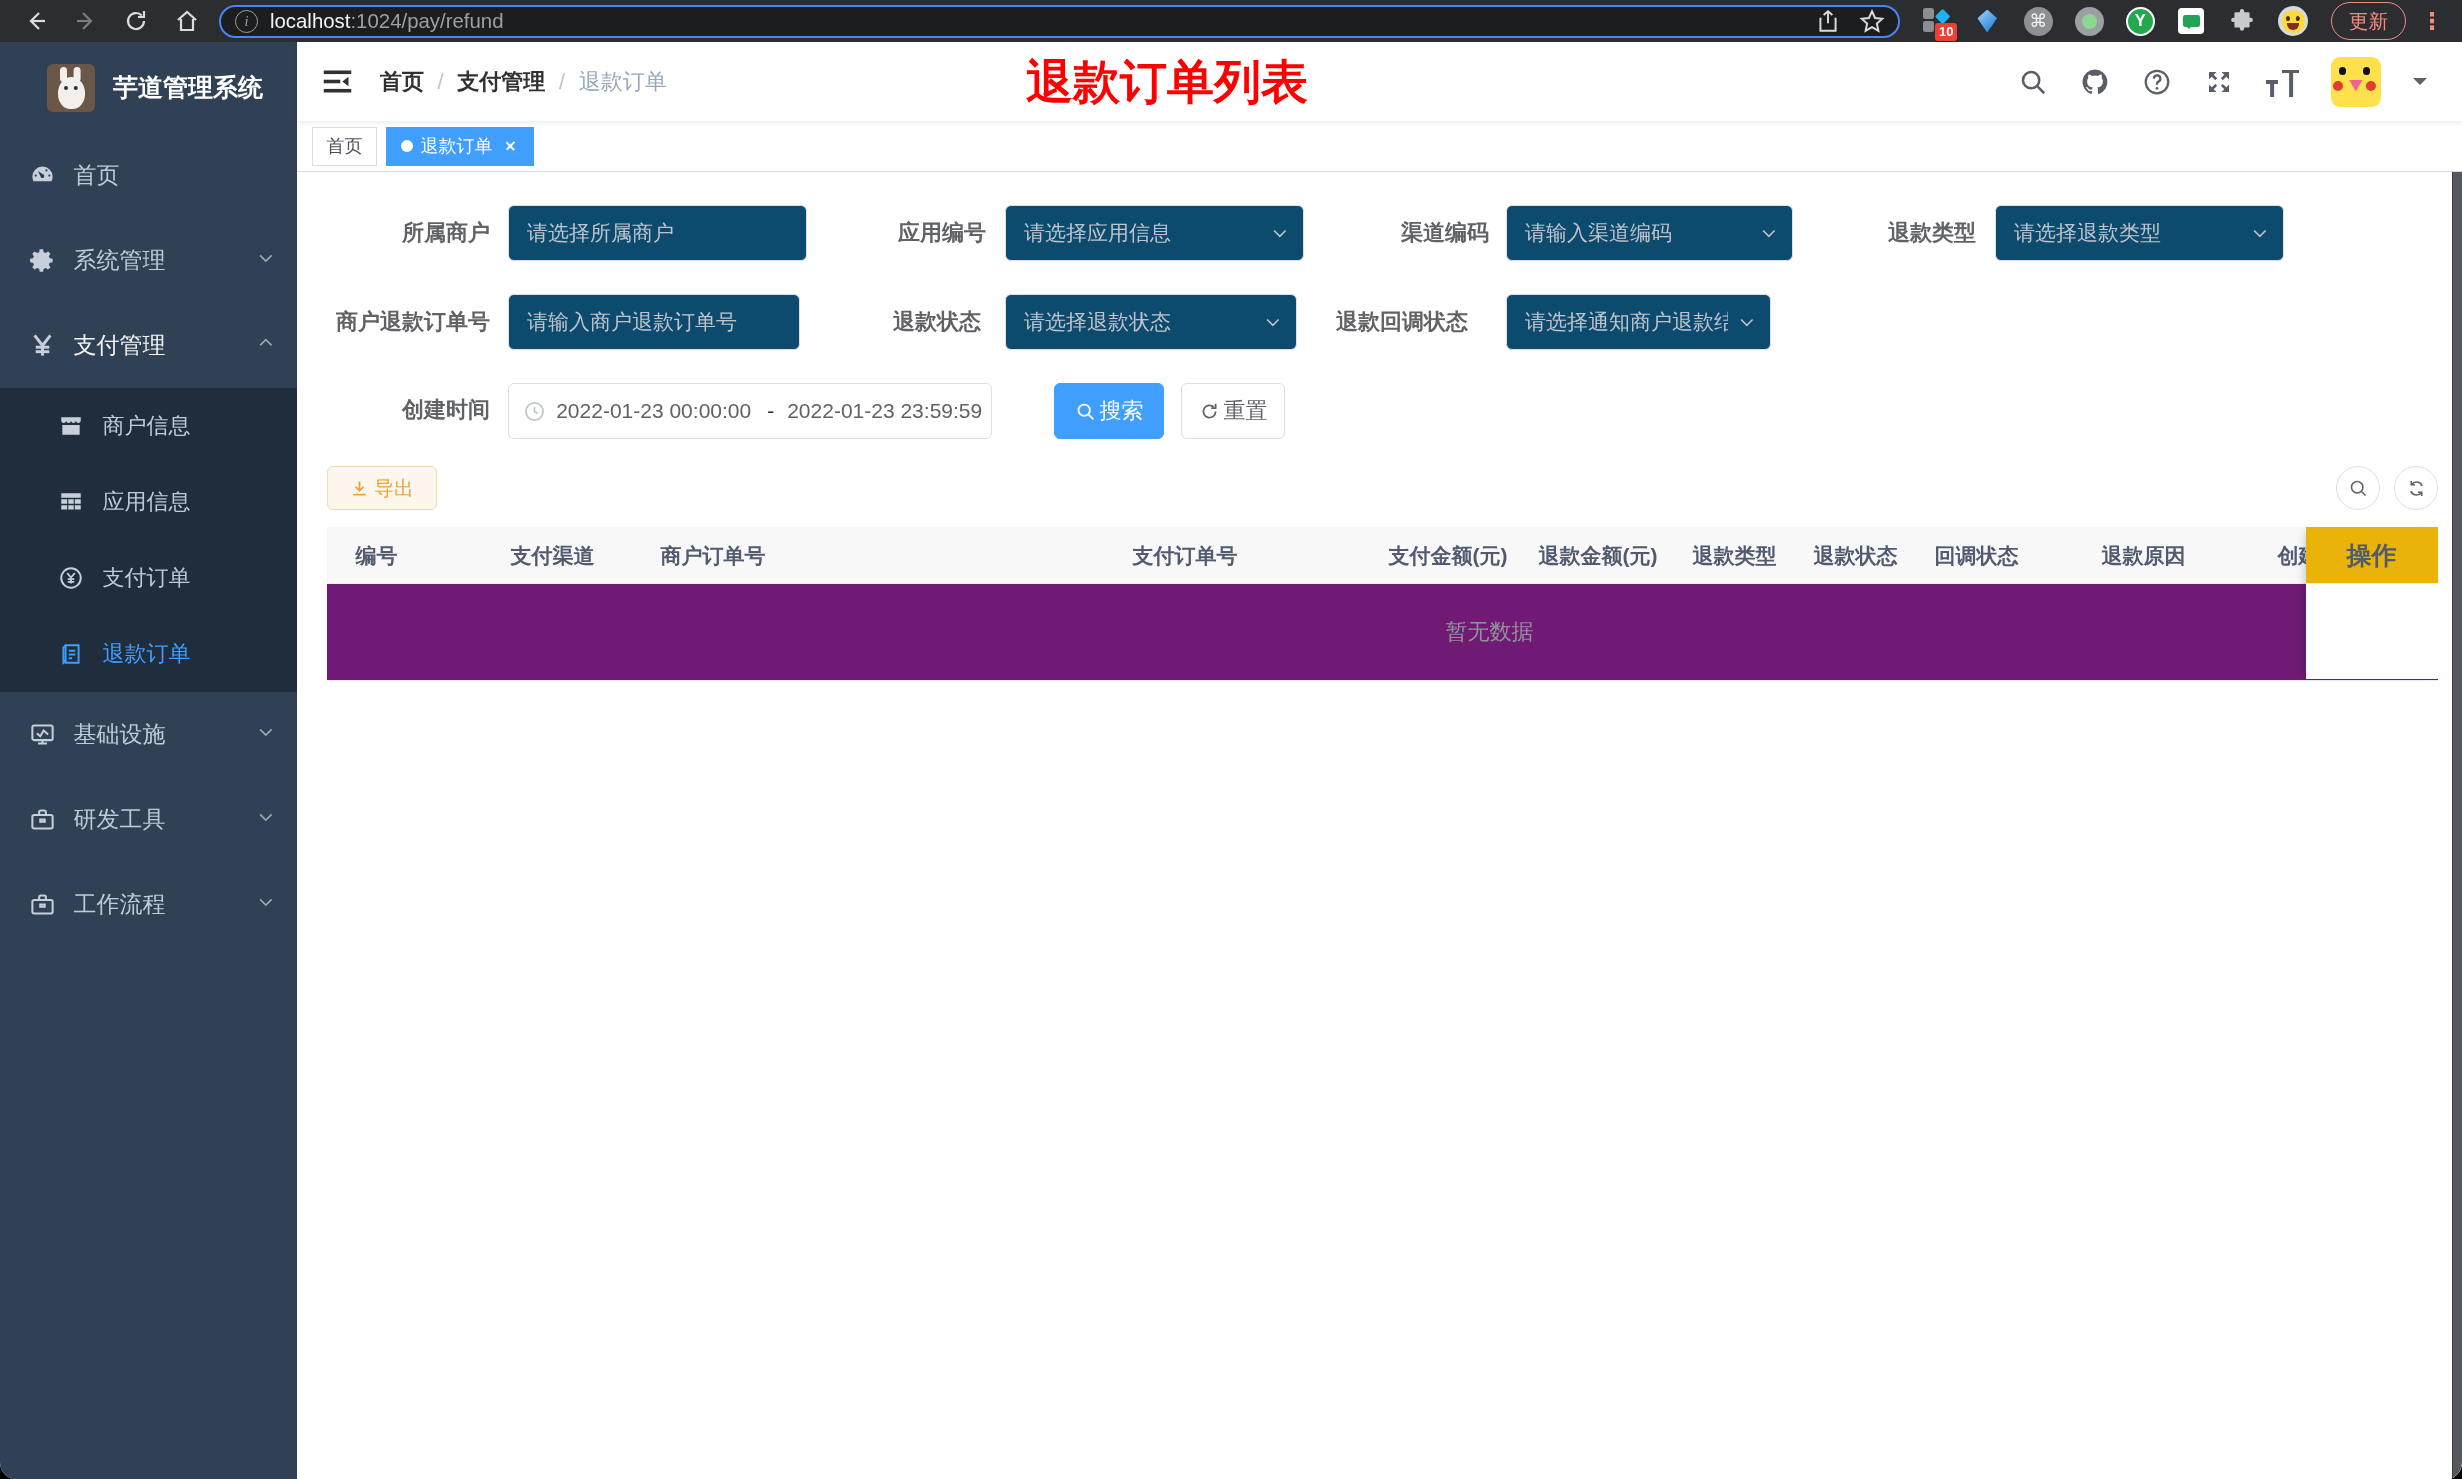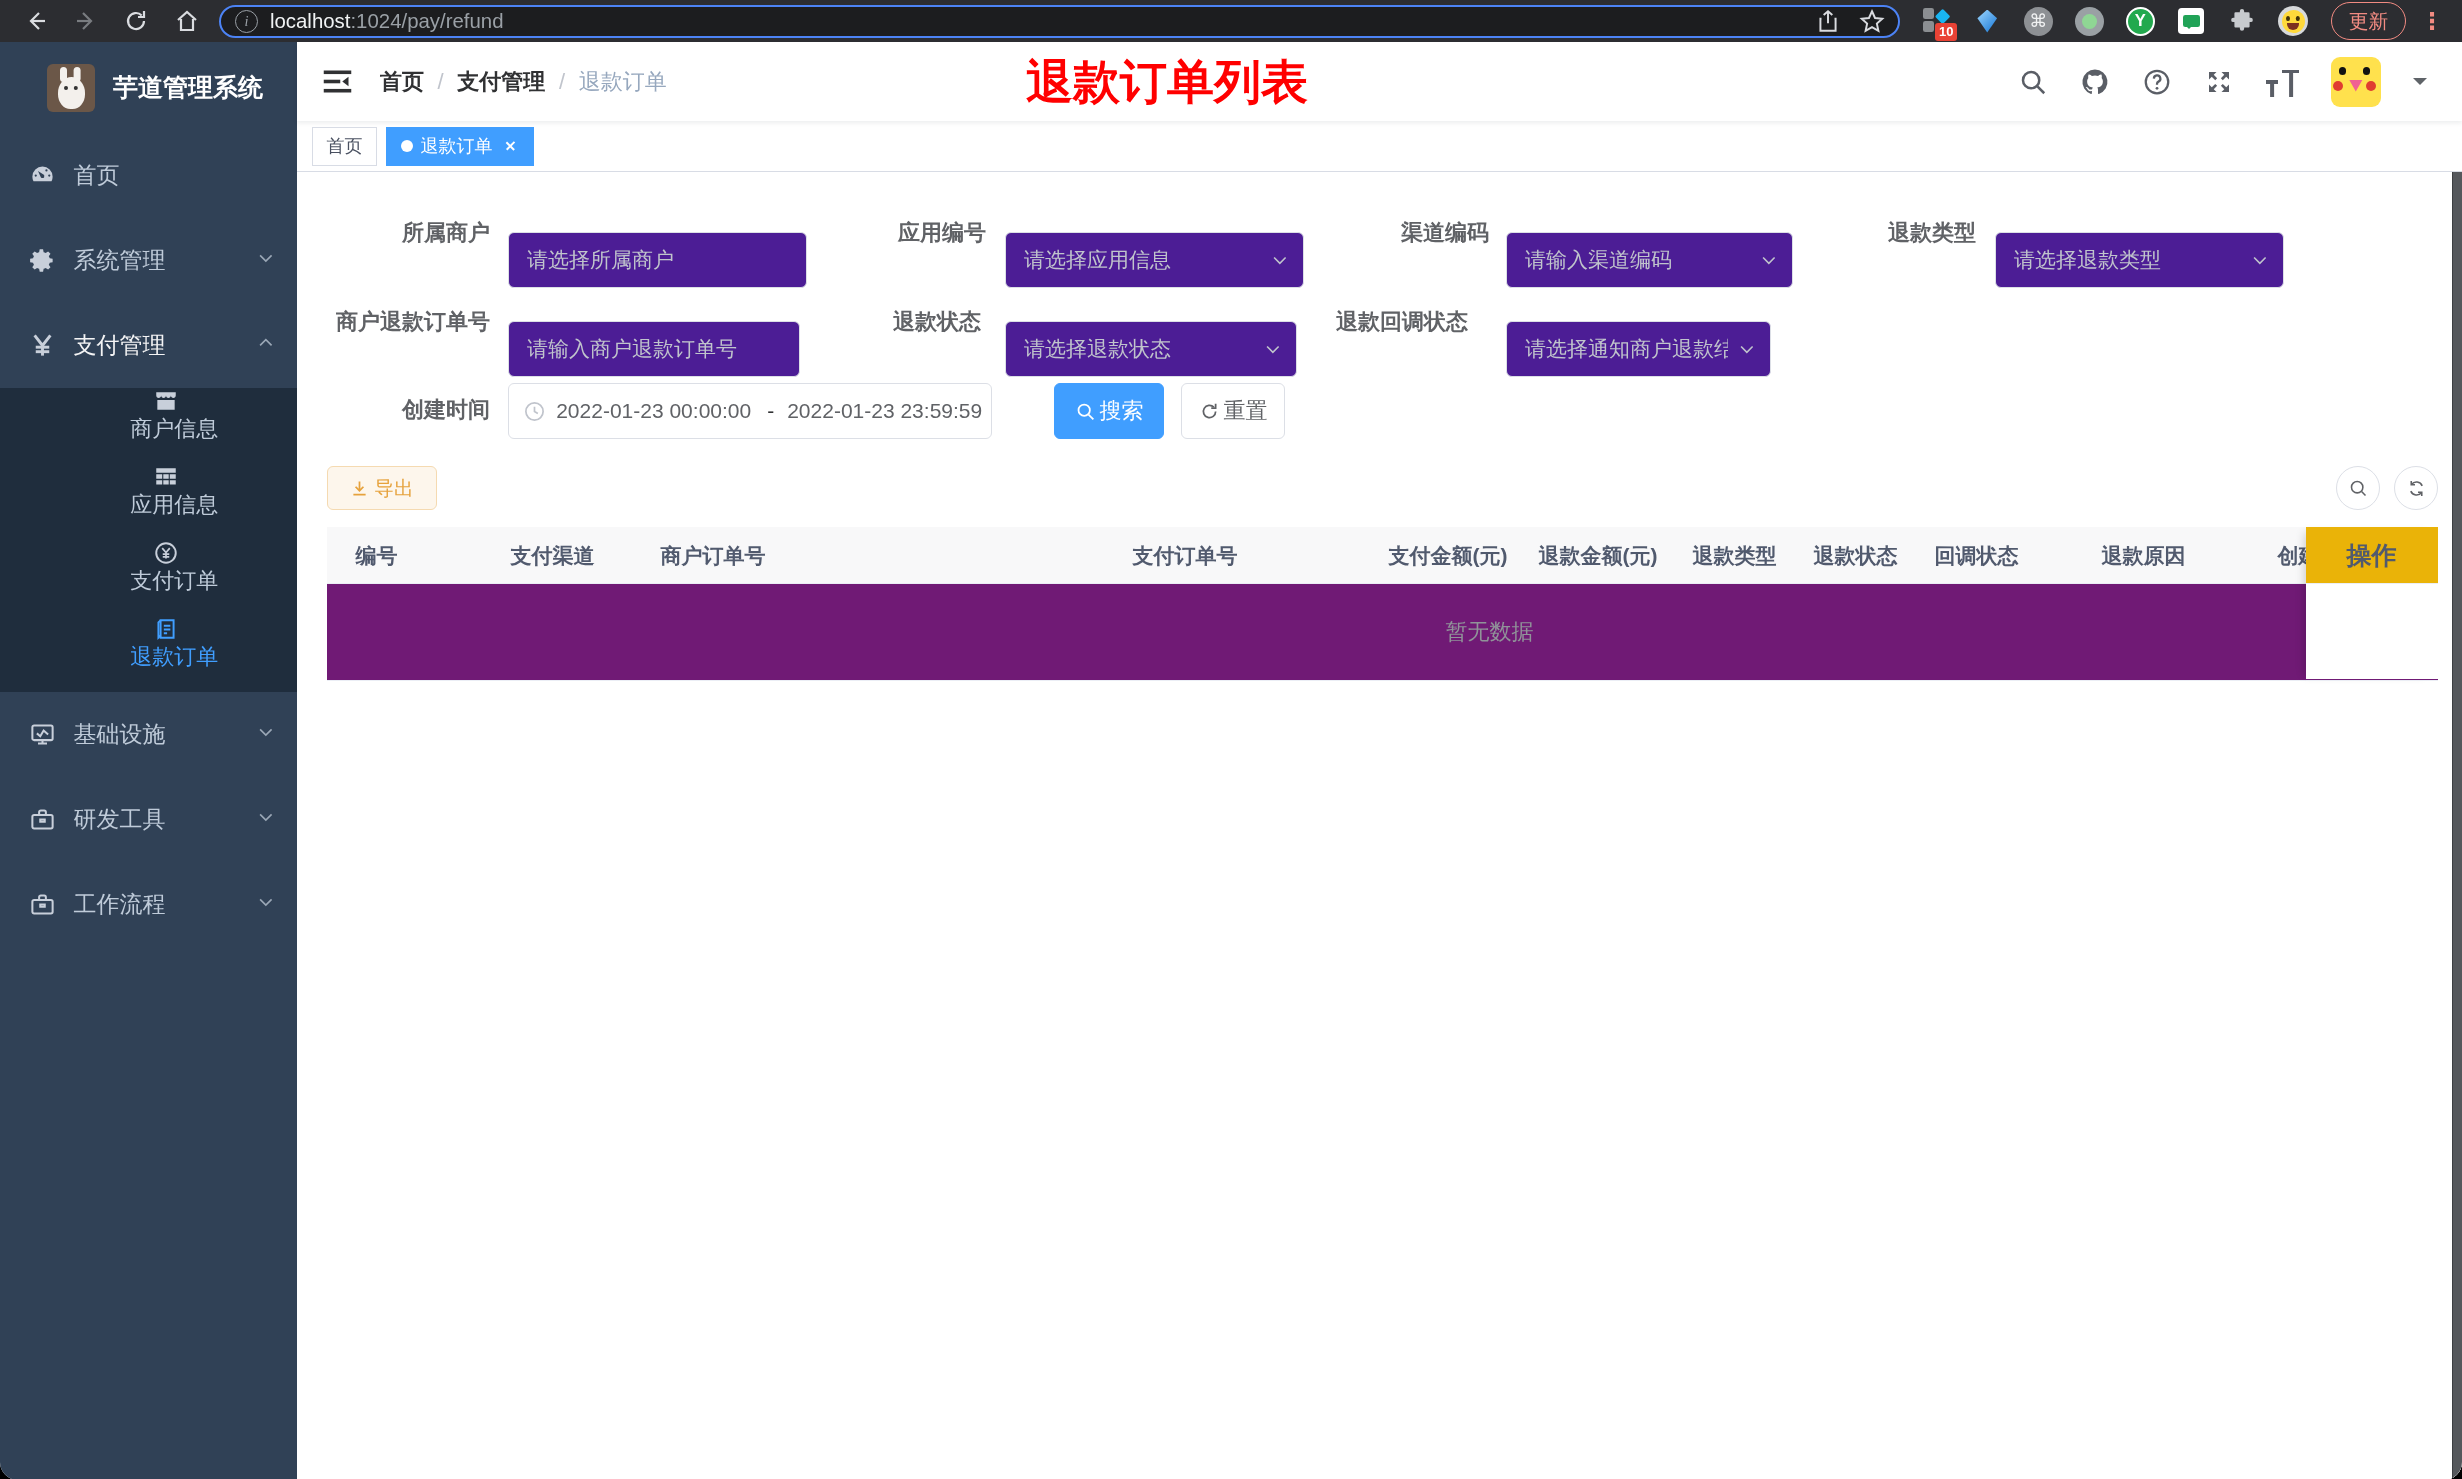--- a/index.html
+++ b/index.html
@@ -51,21 +51,21 @@
   .bunny:before { content:""; position:absolute; left:2.3px; top:-10.6px; width:7.6px; height:15px; background:#f3f0ec; border-radius:6px; box-shadow:13.6px 0 0 #f3f0ec; }
   .bunny:after { content:""; position:absolute; left:6.8px; top:9px; width:3.8px; height:3.8px; border-radius:50%; background:#333; box-shadow:9.8px 0 0 #333; }
   .logo-title { color:#fff; font-weight:700; font-size:25px; margin-left:18px; white-space:nowrap; }
   .menu-item { height:85px; display:flex; align-items:center; padding:0 21px 0 27px; font-size:23px; cursor:pointer; position:relative; }
   .menu-item .m-ic { width:30px; display:flex; justify-content:center; color:#c8cfda; flex:0 0 auto; }
   .menu-item .m-ic svg { width:27px; height:27px; }
   .menu-item .m-label { margin-left:16.6px; flex:1 1 auto; }
   .menu-item .chev { color:#9aa7b6; }
   .menu-item .chev svg { width:19.7px; height:19.7px; }
   .submenu { background:#1f2d3d; }
-  .submenu .menu-item { height:76px; font-size:22px; padding-left:56px;flex-direction:column; }
+  .submenu .menu-item { height:76px; font-size:22px; padding-left:56px; }
   .submenu .menu-item .m-ic svg { width:26px; height:26px; }
   .submenu .menu-item.active { color:#409eff; }
   .submenu .menu-item.active .m-ic { color:#409eff; }
   .brighter { color:#f4f4f5; }
 
   
   .main { flex:1 1 auto; display:flex; flex-direction:column; background:#fff; position:relative; }
   .navbar { height:79px; display:flex; align-items:center; position:relative; background:#fff; box-shadow:0 1.5px 4.5px rgba(0,21,41,.08); z-index:5; }
   .hamburger { margin-left:24px; width:33px; height:33px; display:flex; align-items:center; justify-content:center; color:#303133; }
   .breadcrumb { margin-left:26px; font-size:22px; display:flex; align-items:center; gap:13.6px; }
@@ -91,21 +91,21 @@
   .tag.active { background:#409eff; border-color:#409eff; color:#fff; }
   .tag .dot { width:12px; height:12px; border-radius:50%; background:#fff; margin-right:7.6px; }
   .tag .close { margin-left:9px; font-size:16.6px; width:18px; height:18px; border-radius:50%; display:flex; align-items:center; justify-content:center; position:relative; }
   .tag .close:before,.tag .close:after { content:""; position:absolute; width:10.6px; height:1.5px; background:#fff; }
   .tag .close:before { transform:rotate(45deg); }
   .tag .close:after { transform:rotate(-45deg); }
 
   
   .content { position:relative; flex:1 1 auto; background:#fff; }
   .f-label { position:absolute; width:242px; text-align:right; font-size:22px; font-weight:700; color:#606266; line-height:57px; white-space:nowrap; }
-  .ctrl { position:absolute; height:56px; border:1.5px solid #dcdfe6; border-radius:6px; background:#4c1d95; display:flex; align-items:center; padding:0 42px 0 18px; font-size:21px; color:#c0c4cc; white-space:nowrap; overflow:hidden; cursor:text;margin-top:27px; }
+  .ctrl { position:absolute; height:56px; border:1.5px solid #dcdfe6; border-radius:6px; background:#0c4a6e; display:flex; align-items:center; padding:0 42px 0 18px; font-size:21px; color:#c0c4cc; white-space:nowrap; overflow:hidden; cursor:text; }
   .ctrl .ph { overflow:hidden; }
   .ctrl.select { cursor:pointer; }
   .ctrl .arrow { position:absolute; right:13.6px; top:50%; transform:translateY(-50%); color:#c0c4cc; }
   .ctrl .arrow svg { width:19.7px; height:19.7px; display:block; }
   .ctrl.plain { padding-right:18px; }
   .date-range { position:absolute; height:56px; border:1.5px solid #dcdfe6; border-radius:6px; background:#fff; display:flex; align-items:center; padding:0 13.6px; font-size:21px; color:#606266; overflow:hidden; }
   .date-range .clock { color:#c0c4cc; margin-right:10.6px; flex:0 0 auto; }
   .date-range .clock svg { width:23px; height:23px; display:block; }
   .date-seg { width:198px; overflow:hidden; white-space:nowrap; flex:0 0 auto; }
   .date-sep { width:33px; text-align:center; color:#303133; flex:0 0 auto; }

